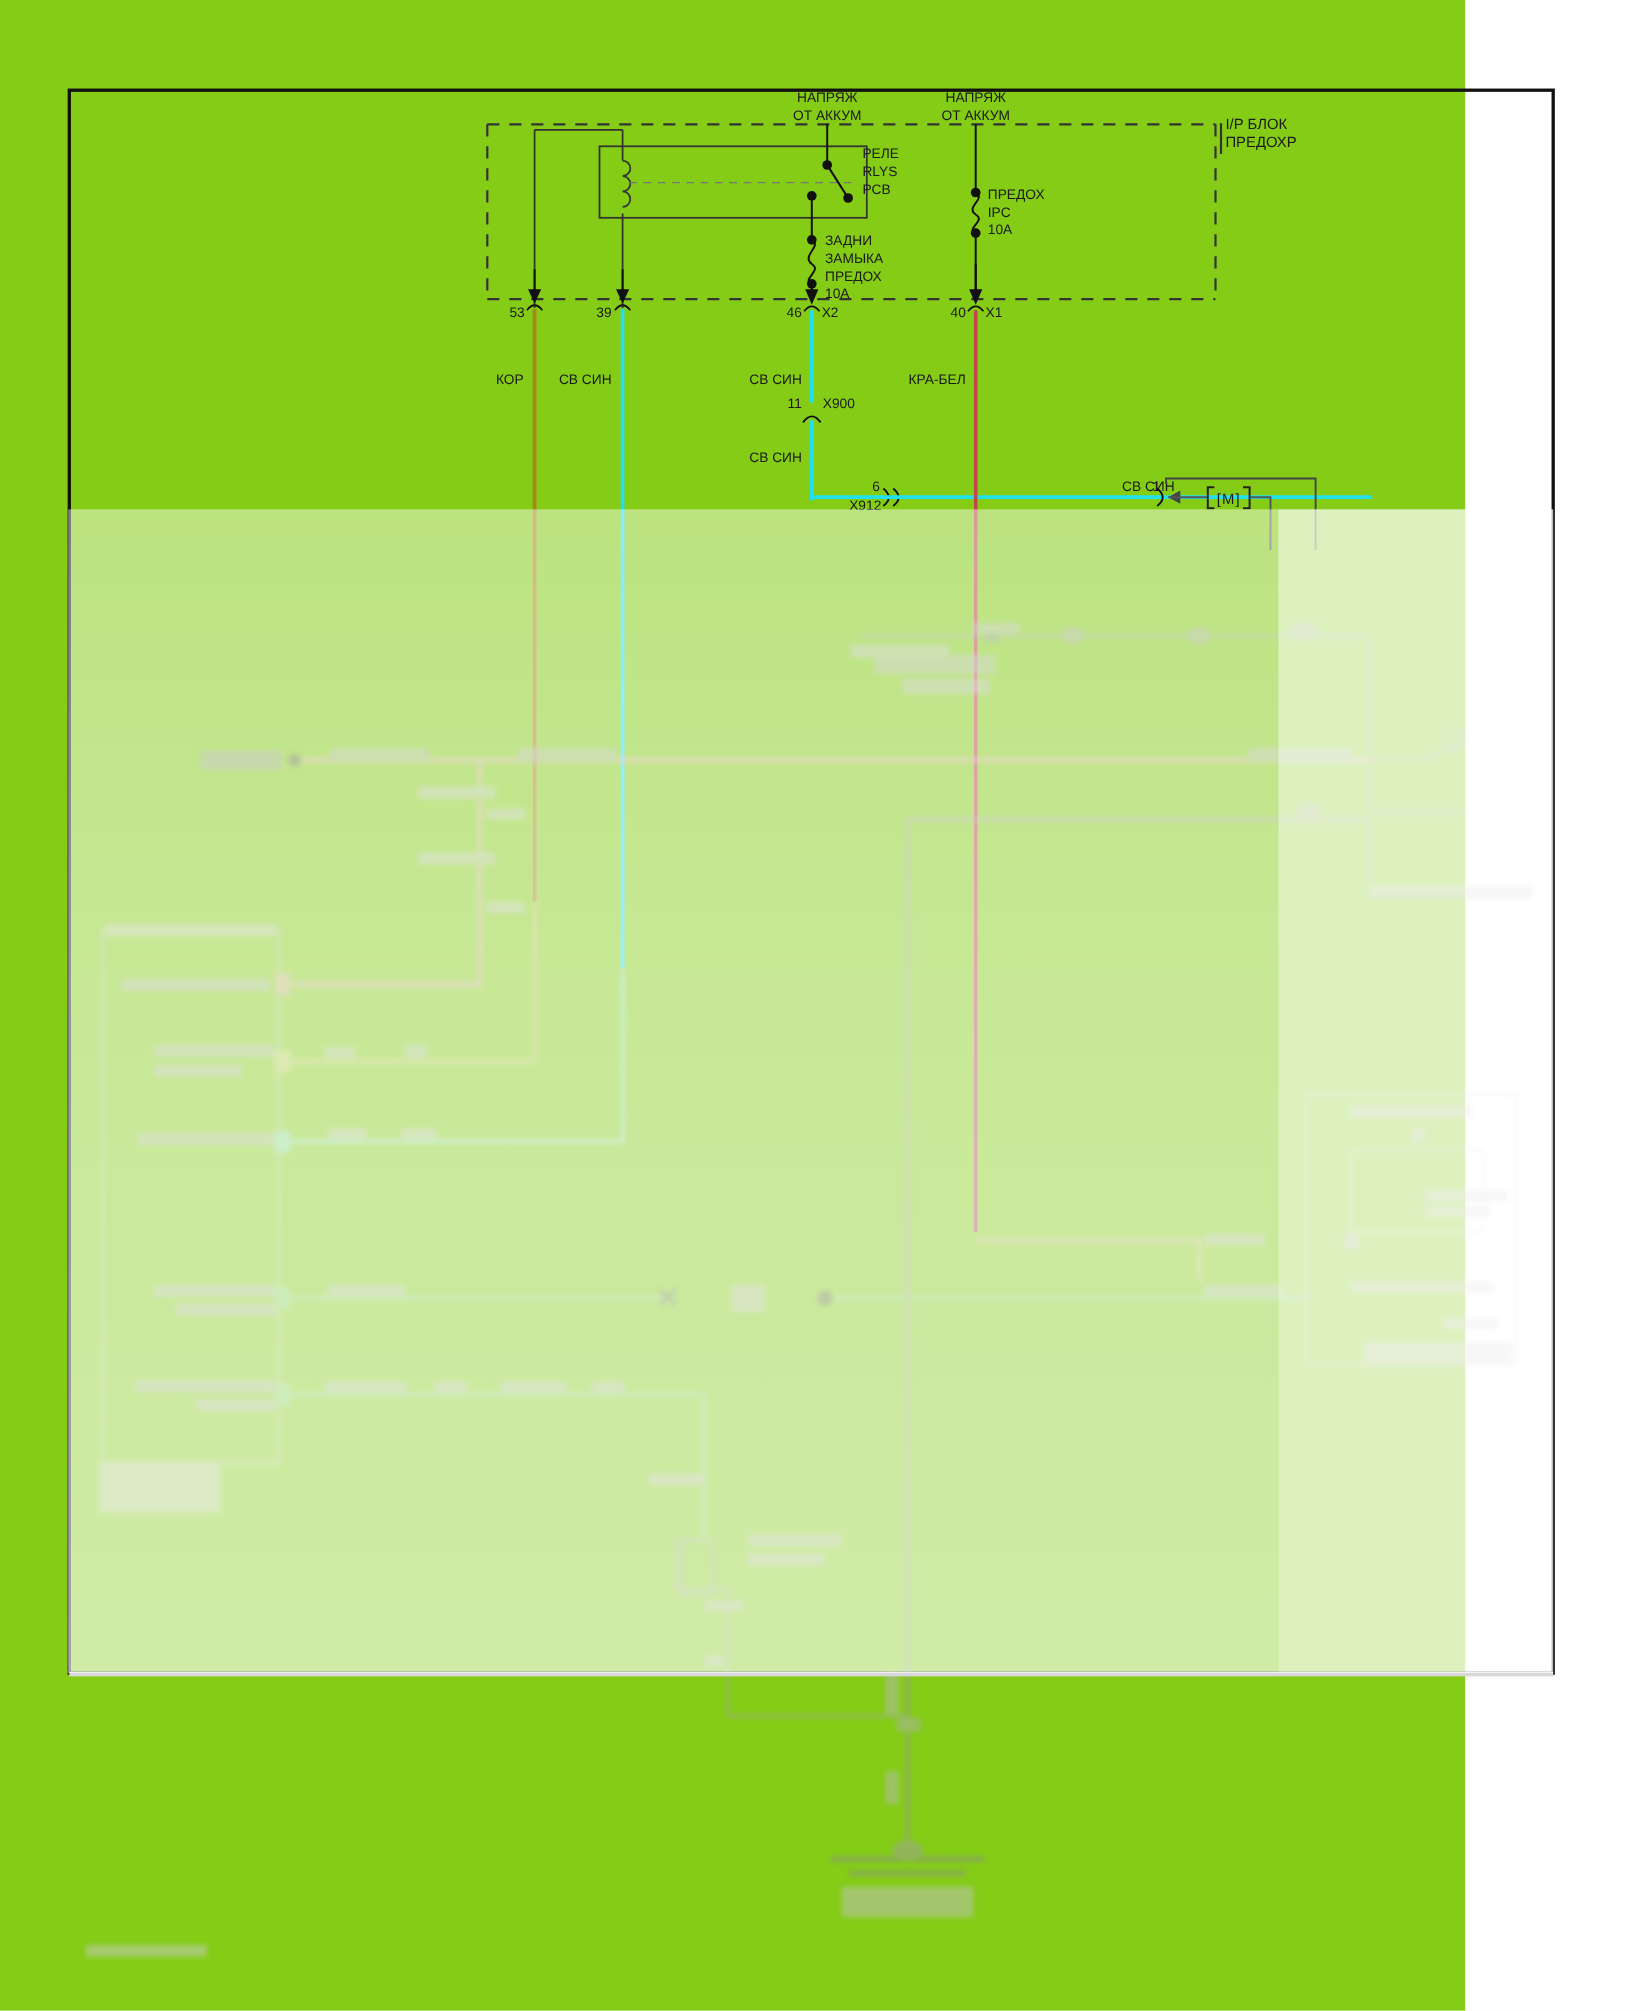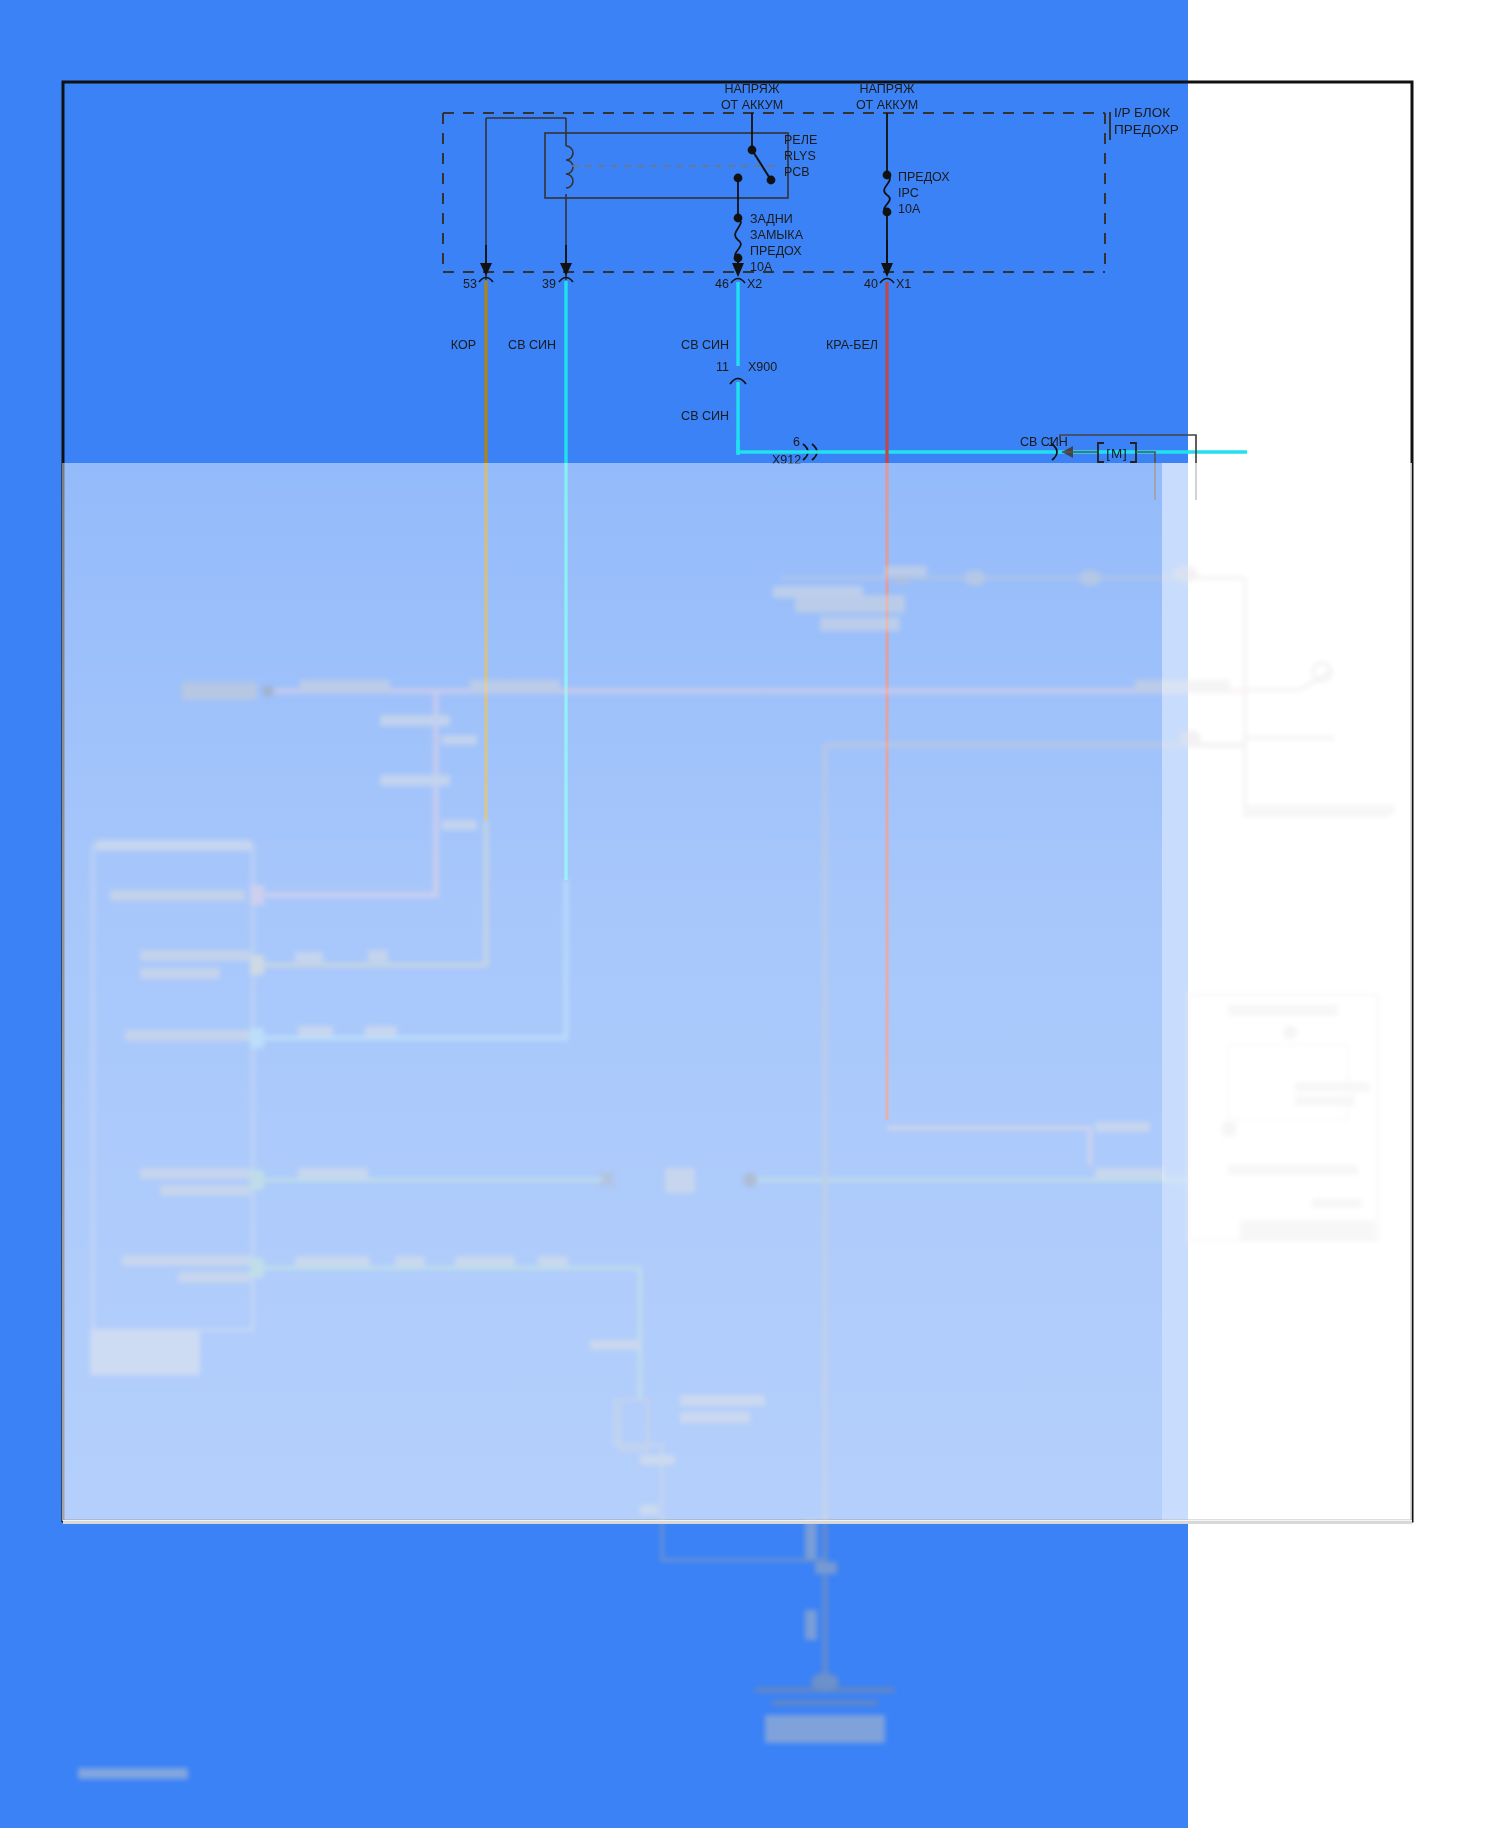--- a/index.html
+++ b/index.html
@@ -2,22 +2,22 @@
 <html><head>
 <meta charset="utf-8">
 <style>
   html,body{margin:0;padding:0;background:#ffffff;}
   body{
     width:1500px;height:1828px;position:relative;overflow:hidden;
     font-family:"Liberation Sans","DejaVu Sans",sans-serif;
     color:#1a1a1a;
   }
   #sheet{
-    position:absolute;left:0;top:0;width:1188px;height:1828px;
-    background:#3b82f6;
+    position:absolute;left:0;top:0;width:1332px;height:1828px;
+    background:#84cc16;
   }
   svg#diagram{position:absolute;left:0;top:0;width:1500px;height:1828px;}
   .txt{font-family:"Liberation Sans","DejaVu Sans",sans-serif;fill:#1a1a1a;}
   .t13{font-size:13.5px;}
   .t12{font-size:12.5px;}
   .blurlayer{filter:blur(2.6px);opacity:.5;}
   .fadeveil{
     position:absolute;left:62px;top:463px;width:1100px;height:1058px;
     background:linear-gradient(to bottom,rgba(255,255,255,.45) 0%,rgba(255,255,255,.55) 40%,rgba(255,255,255,.62) 100%);
     pointer-events:none;

